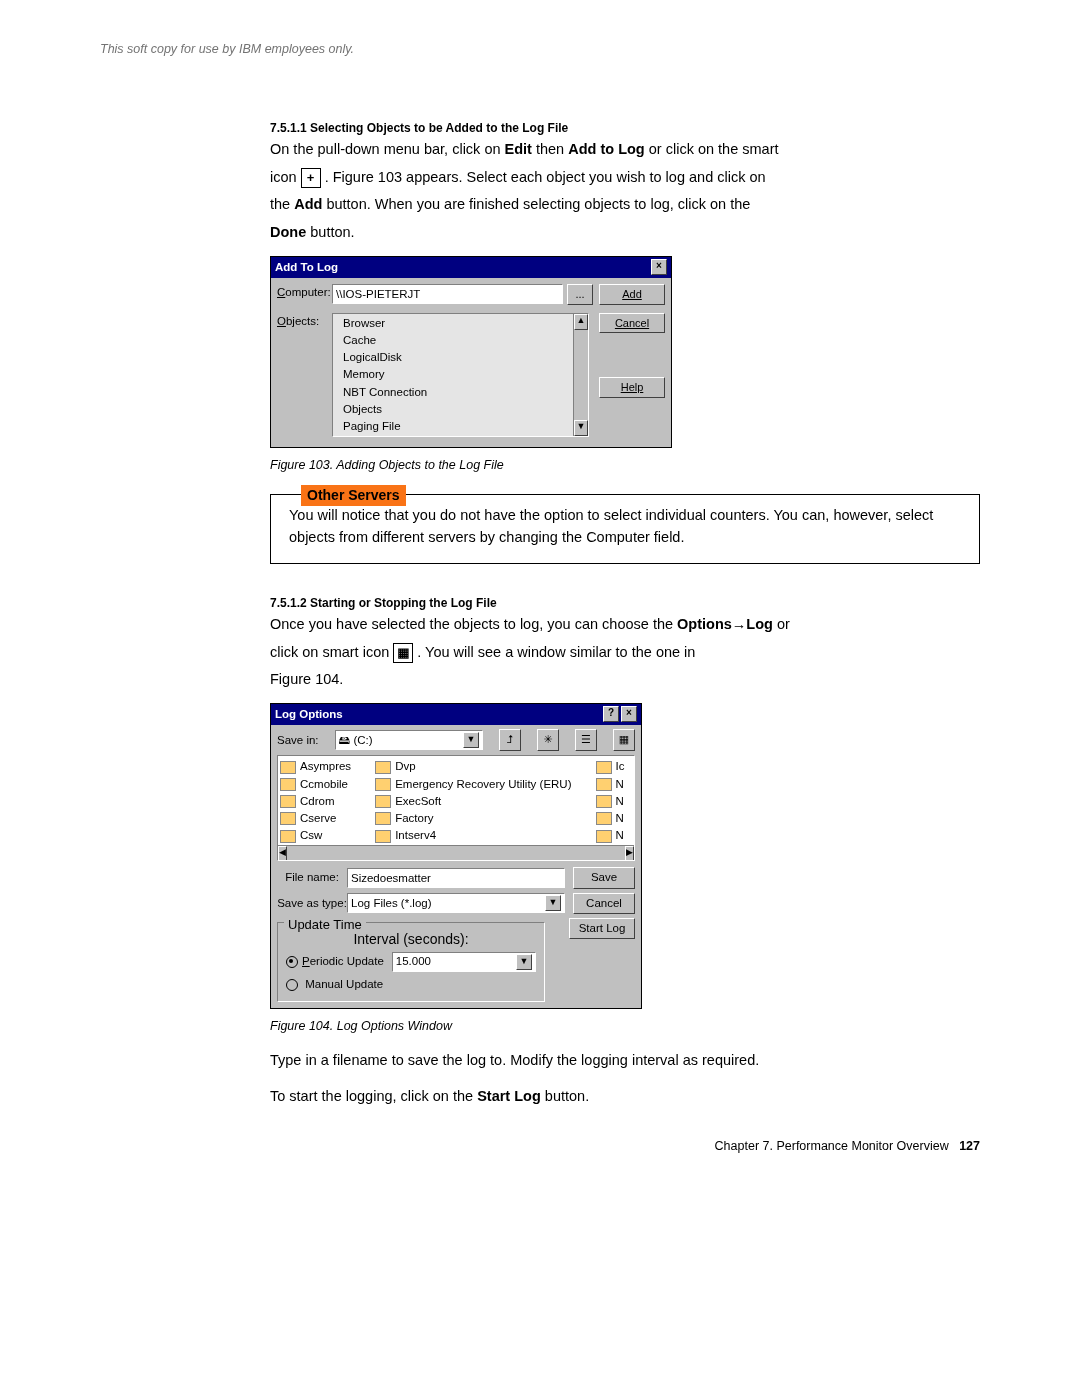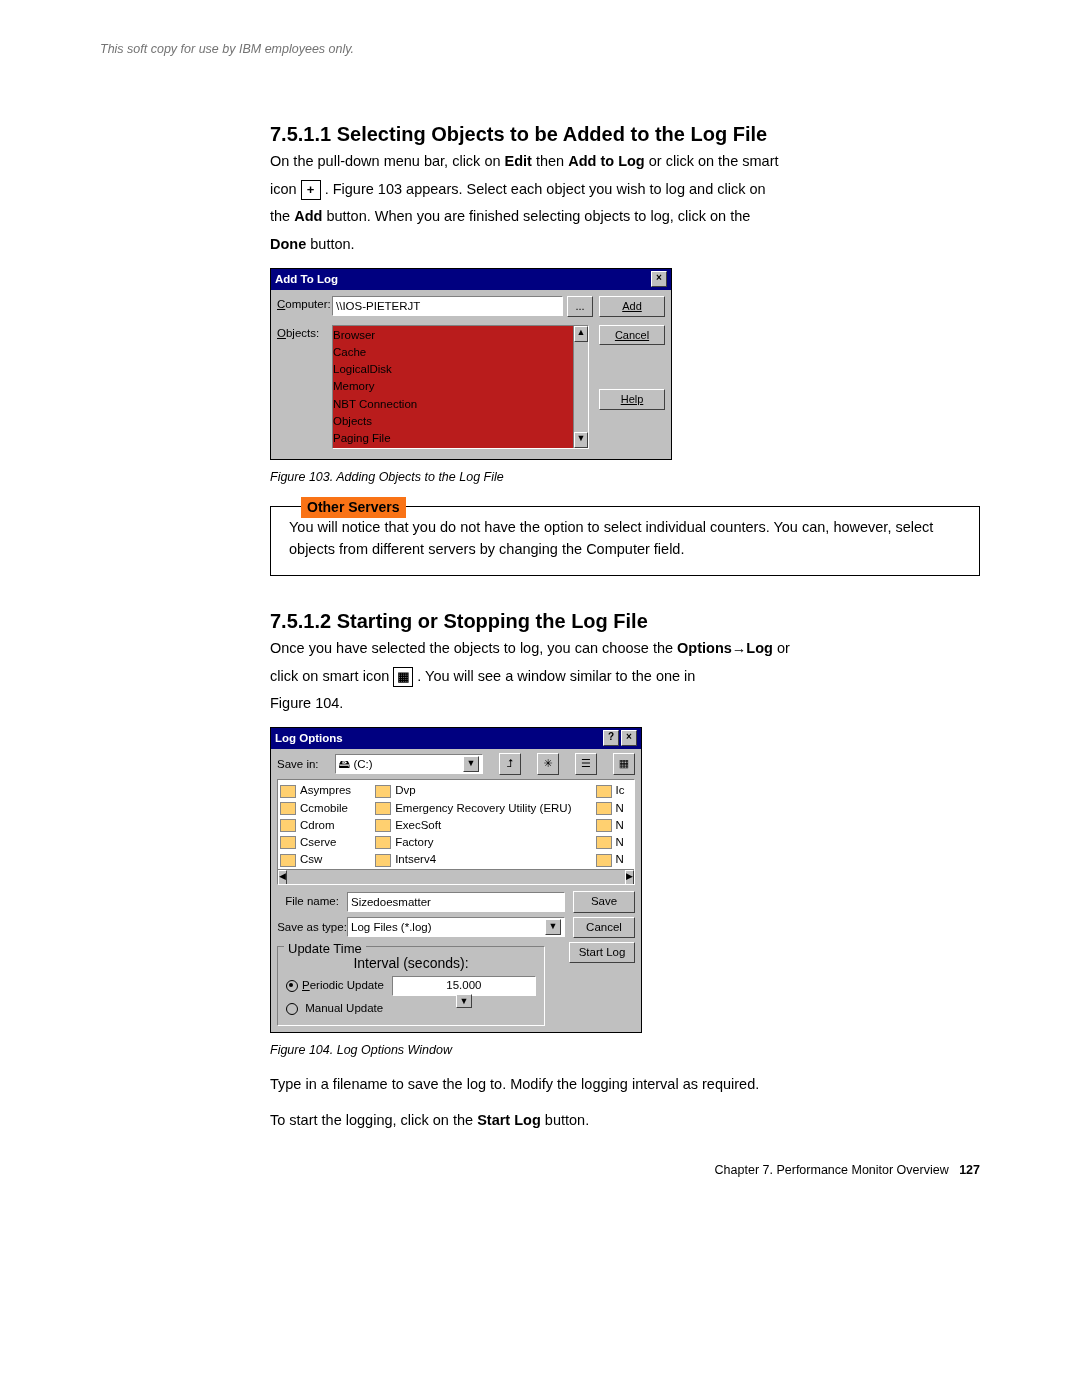--- a/index.html
+++ b/index.html
@@ -18,21 +18,21 @@
   .top-note {
     font-size: 12.5px;
     color: #737373;
     margin-bottom: 60px;
     font-style: italic;
   }
   .main-col {
     margin-left: 170px;
   }
   h3 {
-    font-size: 20px;
+    font-size: 12px;
     margin: 10px 0 2px 0;
   }
   .body-text {
     margin: 2px 0 6px 0;
   }
   .smart-icon {
     display: inline-block;
     border: 1px solid #000;
     width: 18px;
     height: 18px;
@@ -121,27 +121,27 @@
     min-width: 16px;
     text-align: center;
   }
   .winbtn {
     width: 56px;
     margin-bottom: 4px;
     text-decoration: underline;
   }
   .listbox {
     flex:1;
-    background:#b91c1c;
+    background:#e5e5e5;
     border:1px solid #808080;
     border-right-color:#fff;
     border-bottom-color:#fff;
     height: 120px;
     overflow:hidden;
-    padding: 1px 0;
+    padding: 1px 10px;
     position: relative;
     margin-right:4px;
   }
   .listbox div { white-space: nowrap; }
   .scroll-v {
     position:absolute;
     right:0; top:0; bottom:0;
     width:14px;
     background:#c0c0c0;
     border-left:1px solid #808080;
@@ -463,21 +463,21 @@
           <div class="wbtn">Cancel</div>
         </div>
 
         <div style="display:flex;align-items:flex-start;">
           <div class="group">
             <div class="glegend">Update Time</div>
             <div style="text-align:center;font-size:14px;">Interval (seconds):</div>
             <div style="display:flex;align-items:center;margin-top:2px;">
               <span class="radio sel"></span>
               <span class="und-first">Periodic Update</span>
-              <div class="combo" style="width:90px;margin-left:8px;flex-direction:column;">
+              <div class="combo" style="width:90px;margin-left:8px;">
                 <span>15.000</span>
                 <span class="arrow">▼</span>
               </div>
             </div>
             <div style="margin-top:4px;">
               <span class="radio"></span>
               <span class="und-first">Manual Update</span>
             </div>
           </div>
           <div style="margin-left:auto;">

